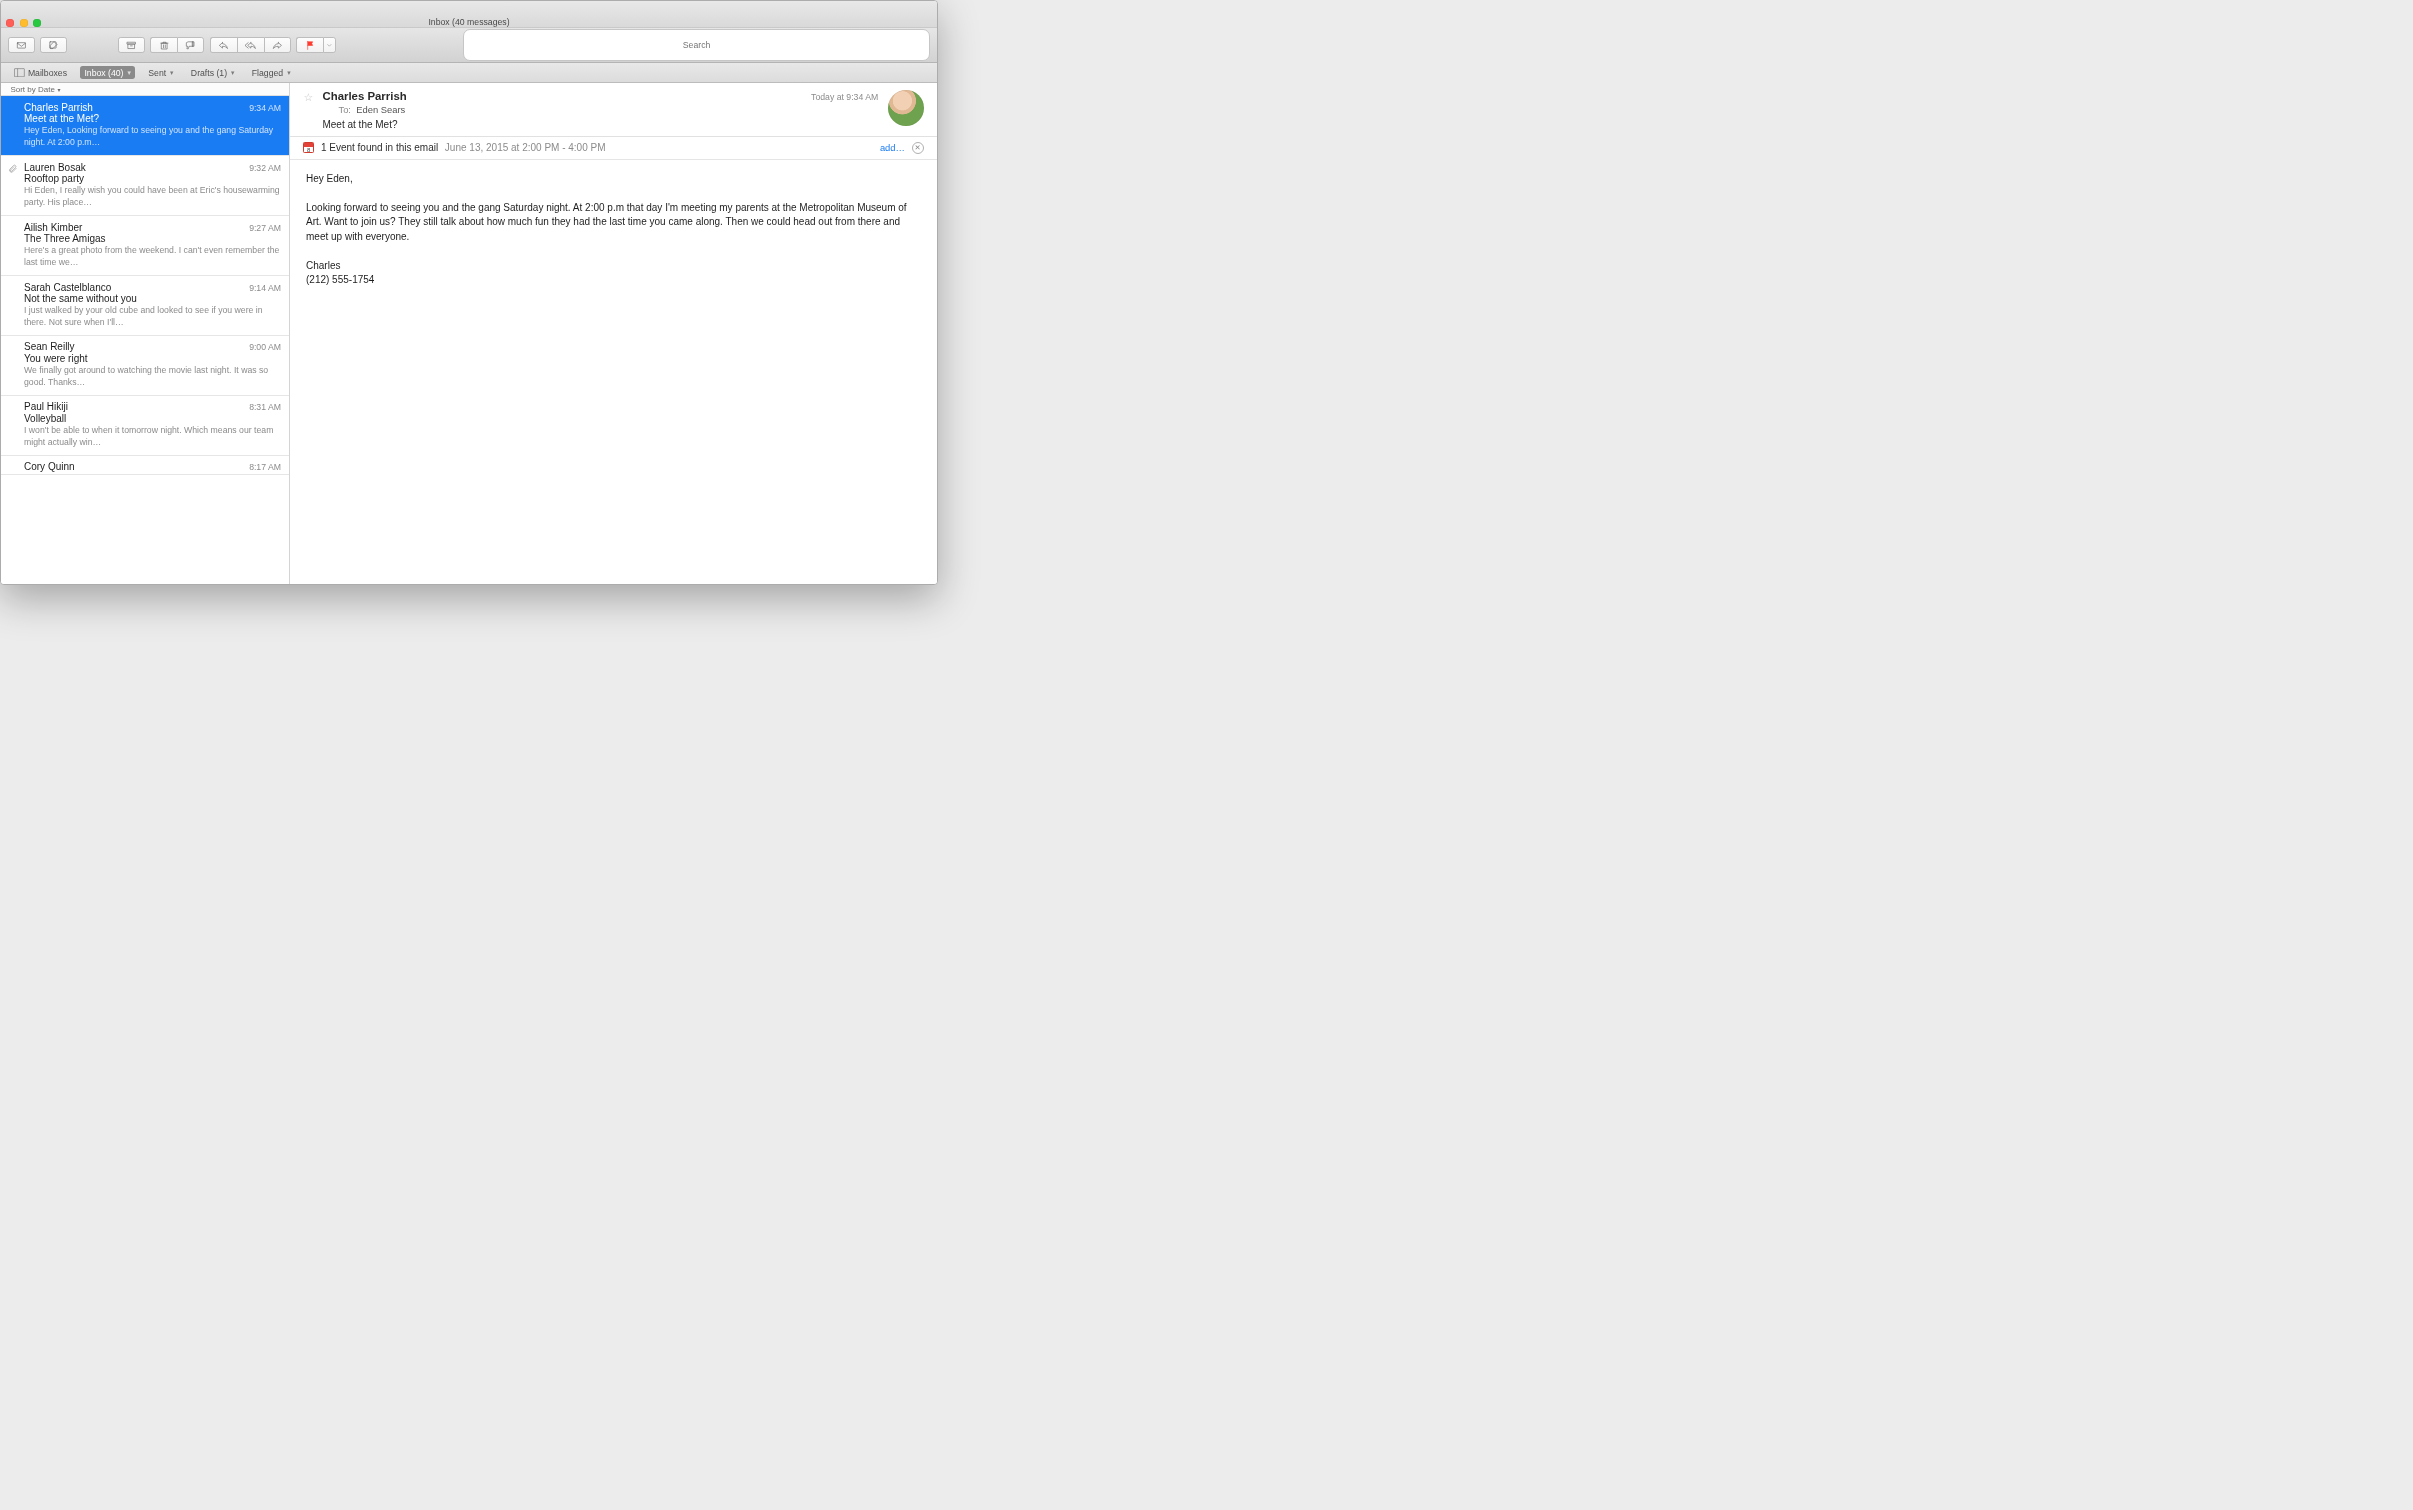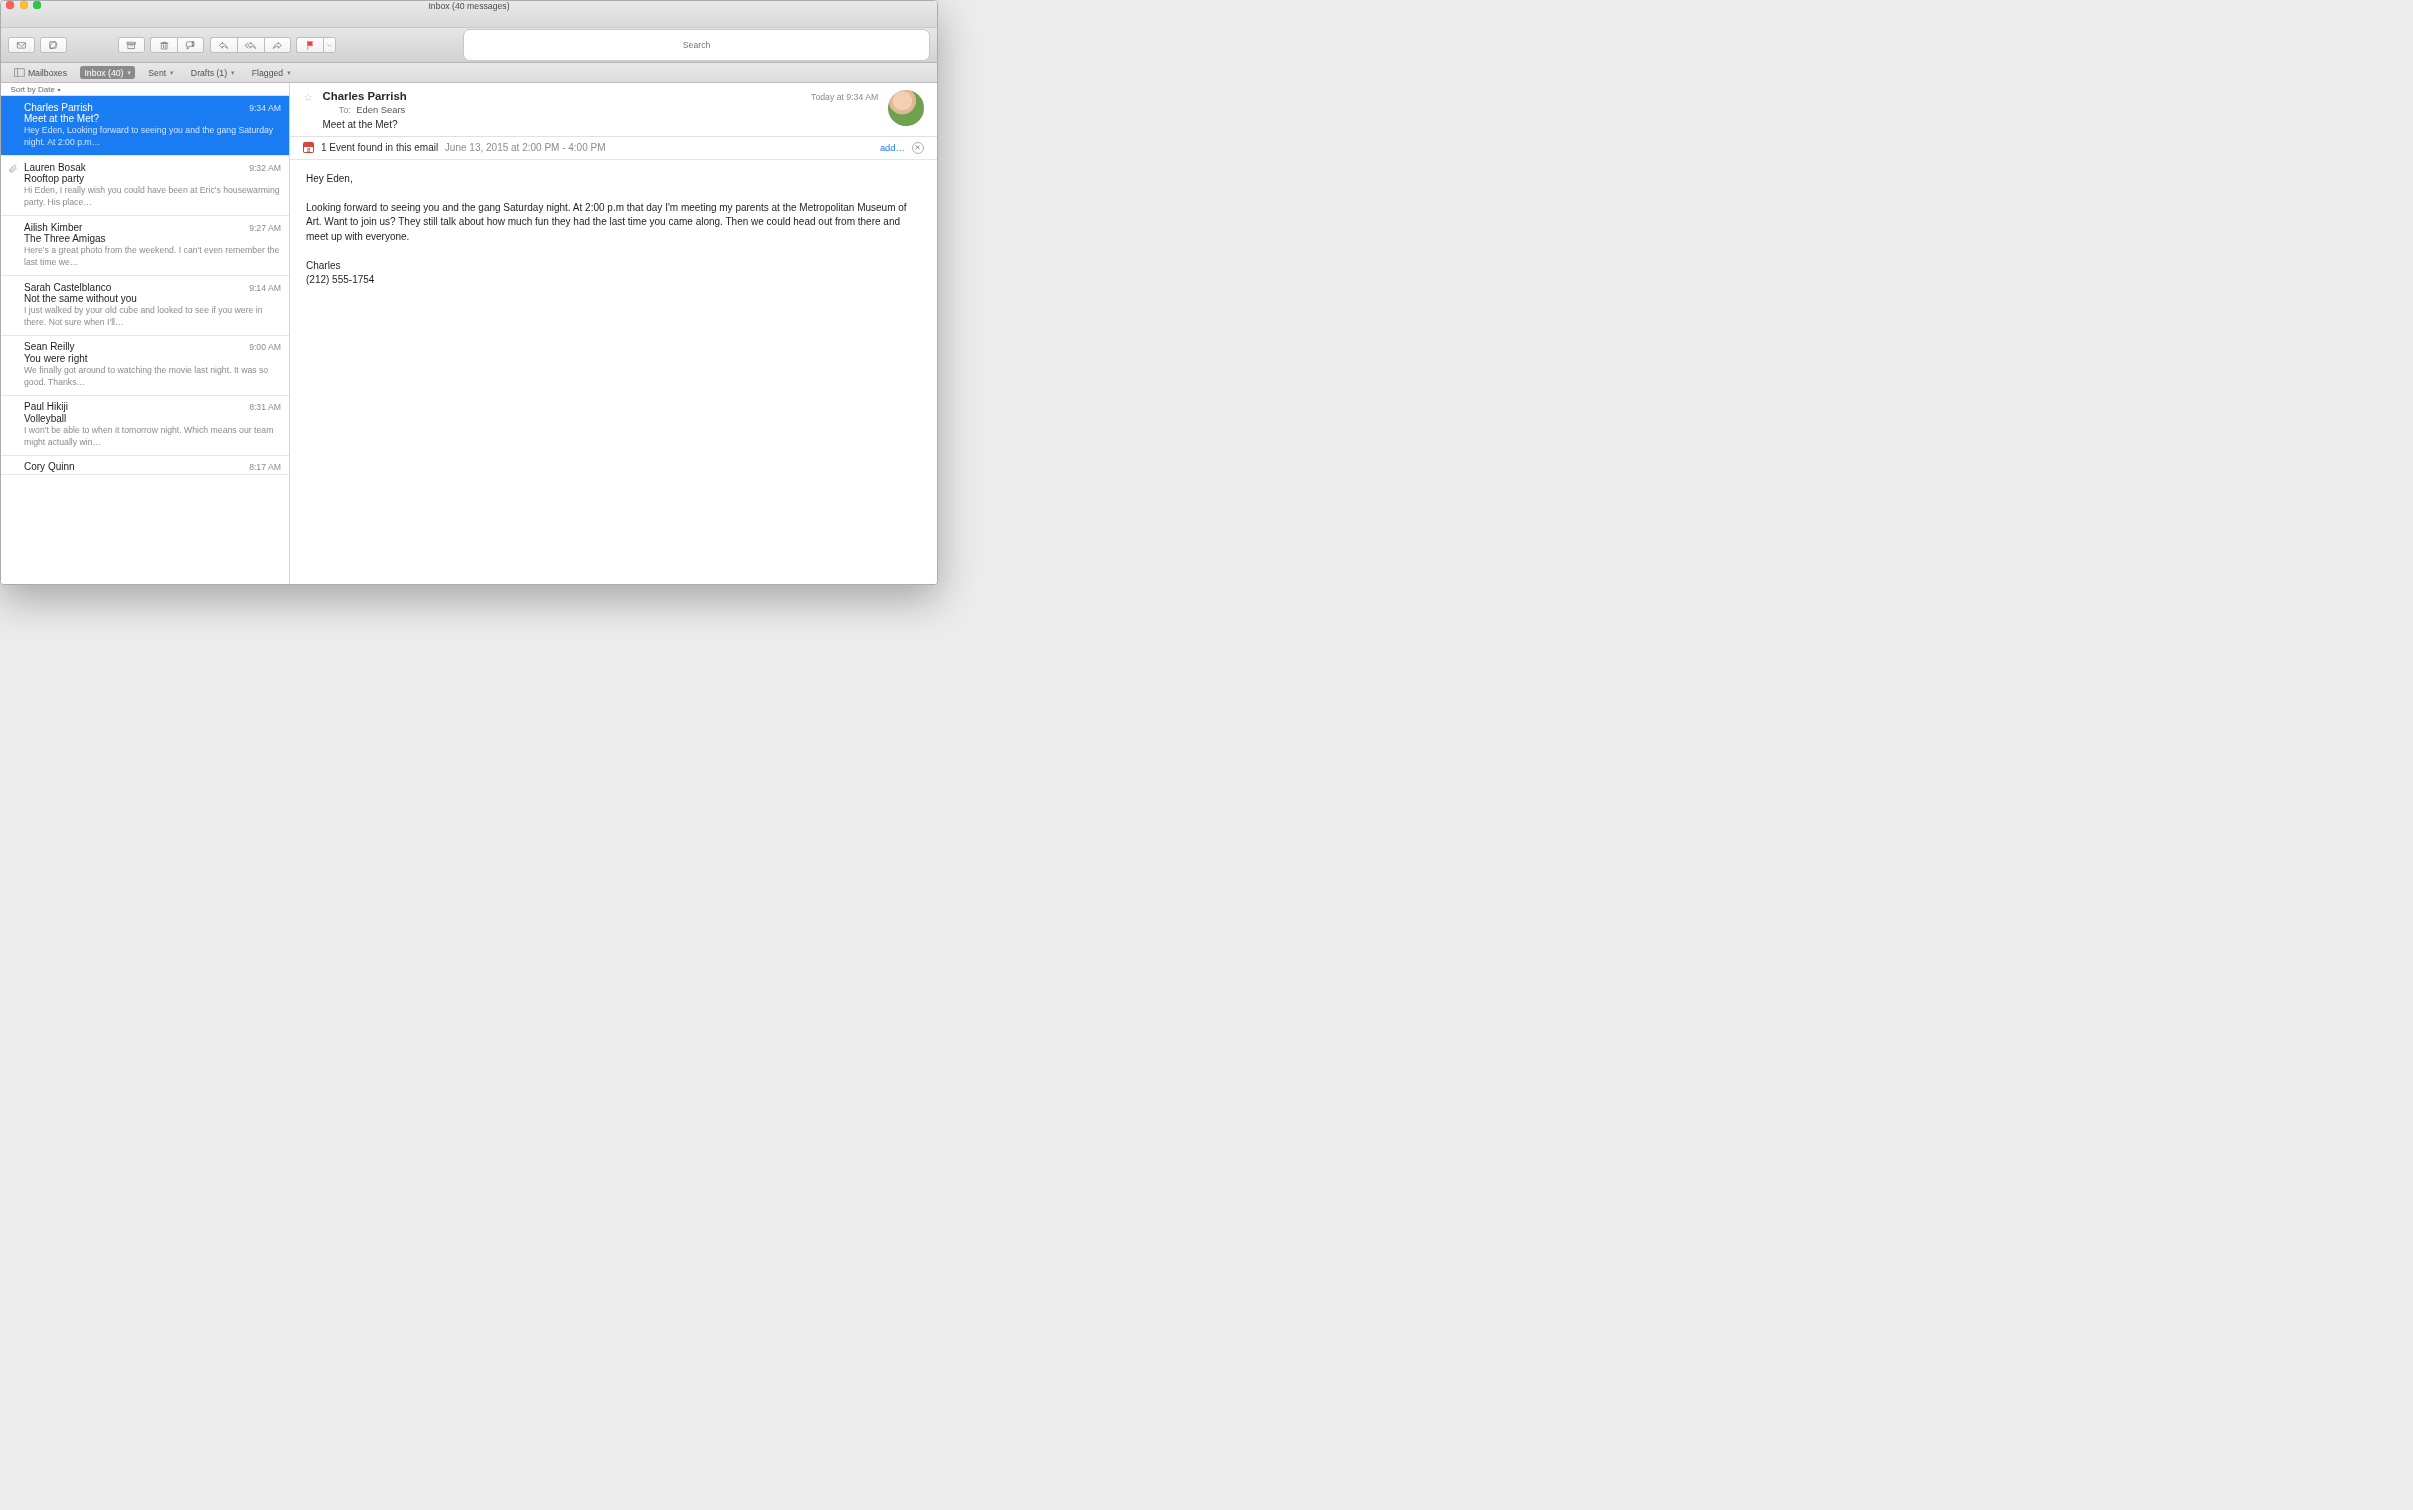--- a/index.html
+++ b/index.html
@@ -23,21 +23,21 @@
   overflow: hidden;
   box-shadow: 0 13.4px 40px rgba(0,0,0,0.3);
   margin: 0;
 }
 
 
 .titlebar {
   height: 27px;
   background: linear-gradient(#e8e8e8, #d9d9d9);
   display: flex;
-  align-items: flex-start;
+  align-items: flex-end;
   padding: 0 5.4px;
   position: relative;
   border-bottom: 0.7px solid #c9c9c9;
 }
 .traffic { display: flex; gap: 5.4px; }
 .traffic span {
   width: 8px; height: 8px; border-radius: 50%;
   display: inline-block;
 }
 .t-close { background:#ff5f57; box-shadow: inset 0 0 0 0.3px #e24238; }

